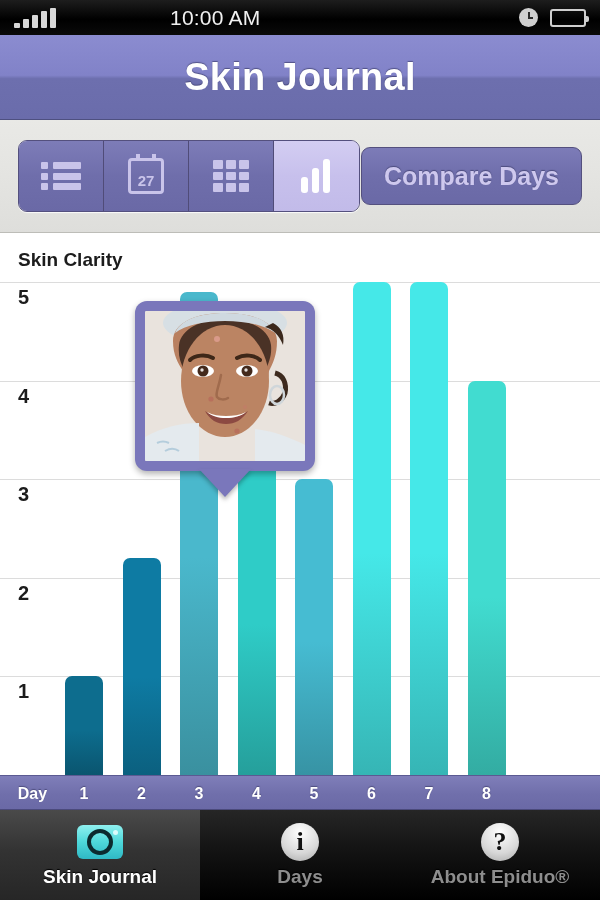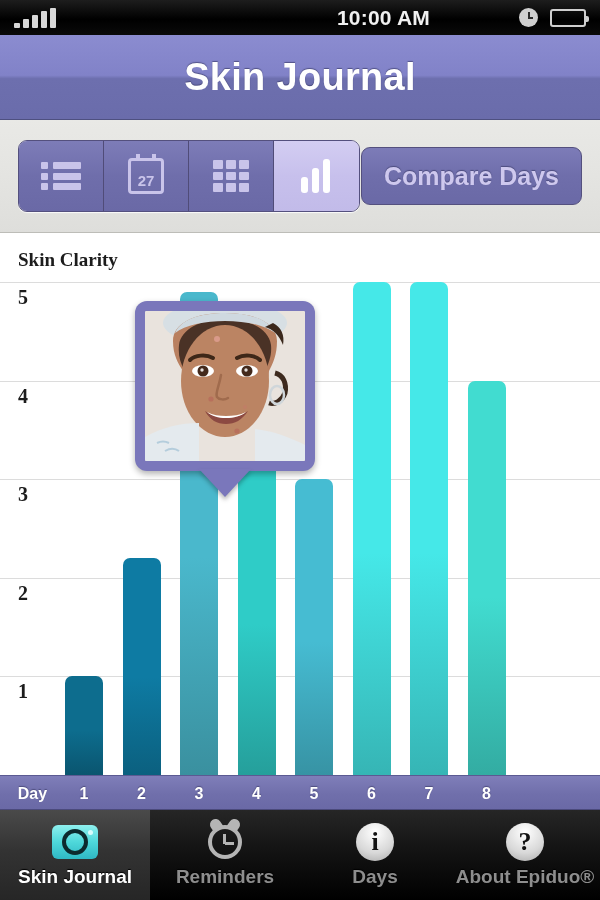--- a/index.html
+++ b/index.html
@@ -11,21 +11,21 @@
   #app { position:relative; width:600px; height:900px; background:#fff; }
 
   
   .statusbar{
     position:absolute; left:0; top:0; width:600px; height:35px;
     background:linear-gradient(to bottom,#1d1d1d 0%,#000 55%,#0a0a0a 100%);
     display:flex; align-items:center; color:#dcdcdc;
   }
   .sb-left{ width:170px; padding-left:14px; display:flex; align-items:flex-end; gap:3px; height:20px;}
   .bar-sig{ width:6px; background:#d8d8d8; border-radius:1px; }
-  .sb-center{ flex:1; text-align:right; font-size:21px; font-weight:bold; color:#f0f0f0; letter-spacing:.2px;}
+  .sb-center{ flex:1; text-align:left; font-size:21px; font-weight:normal; color:#f0f0f0; letter-spacing:.2px;}
   .sb-right{ width:170px; display:flex; align-items:center; justify-content:flex-end; gap:12px; padding-right:14px;}
   .ico-clock{ width:19px;height:19px;border-radius:50%;background:#cfcfcf; position:relative;}
   .ico-clock:before{content:"";position:absolute;left:8.5px;top:4px;width:2px;height:6px;background:#2a2a2a;}
   .ico-clock:after{content:"";position:absolute;left:9px;top:9px;width:5px;height:2px;background:#2a2a2a;}
   .ico-batt{ width:36px;height:18px;border:2px solid #cfcfcf;border-radius:3px;position:relative;padding:2px;}
   .ico-batt:after{content:"";position:absolute;right:-5px;top:5px;width:3px;height:6px;background:#cfcfcf;border-radius:0 2px 2px 0;}
   .batt-fill{height:100%;background:#cfcfcf;border-radius:1px;}
 
   
   .navbar{
@@ -81,21 +81,21 @@
   .cmp-btn{
     margin-left:auto; height:58px; padding:0 22px; border-radius:9px;
     border:1px solid #54507e;
     background:linear-gradient(to bottom,#7d7cb8 0%,#6f6eab 50%,#6a69a6 100%);
     color:#cec8ee; font-size:25px; font-weight:bold; cursor:pointer;
     text-shadow:0 -1px 1px rgba(40,40,80,.5);
     display:flex;align-items:center;
   }
 
   
-  .chart-area{ position:absolute; left:0; top:233px; width:600px; height:542px; background:#fff;font-family:Liberation Serif, serif; }
+  .chart-area{ position:absolute; left:0; top:233px; width:600px; height:542px; background:#fff; }
   .chart-title{ position:absolute; left:18px; top:16px; font-size:19px; font-weight:bold; color:#1c1c1c; }
   .gridline{ position:absolute; left:0; width:600px; height:1px; background:#dcdcdc; }
   .ytick{ position:absolute; left:18px; font-size:20px; font-weight:bold; color:#1c1c1c; transform:translateY(-50%); }
   .plot{ position:absolute; left:0; top:0; width:600px; height:542px; }
   .bar{ position:absolute; bottom:0; border-radius:7px 7px 0 0; }
 
   
   .xaxis{
     position:absolute; left:0; top:775px; width:600px; height:35px;
     background:linear-gradient(to bottom,#7f7eb9 0%,#706fab 55%,#6a69a6 100%);
@@ -291,29 +291,20 @@
 
   <div class="tabbar" id="tabbar">
       <div class="tab active">
         <span class="tab-icon">
           <span class="ic-cam"></span>
         </span>
         <span class="tab-label">Skin Journal</span>
       </div>
       <div class="tab">
         <span class="tab-icon">
-          <span class="ic-alarm">
-            <i class="bell l"></i>
-            <i class="bell r"></i>
-          </span>
-        </span>
-        <span class="tab-label">Reminders</span>
-      </div>
-      <div class="tab">
-        <span class="tab-icon">
           <span class="ic-info">i</span>
         </span>
         <span class="tab-label">Days</span>
       </div>
       <div class="tab">
         <span class="tab-icon">
           <span class="ic-quest">?</span>
         </span>
         <span class="tab-label">About Epiduo®</span>
       </div>

